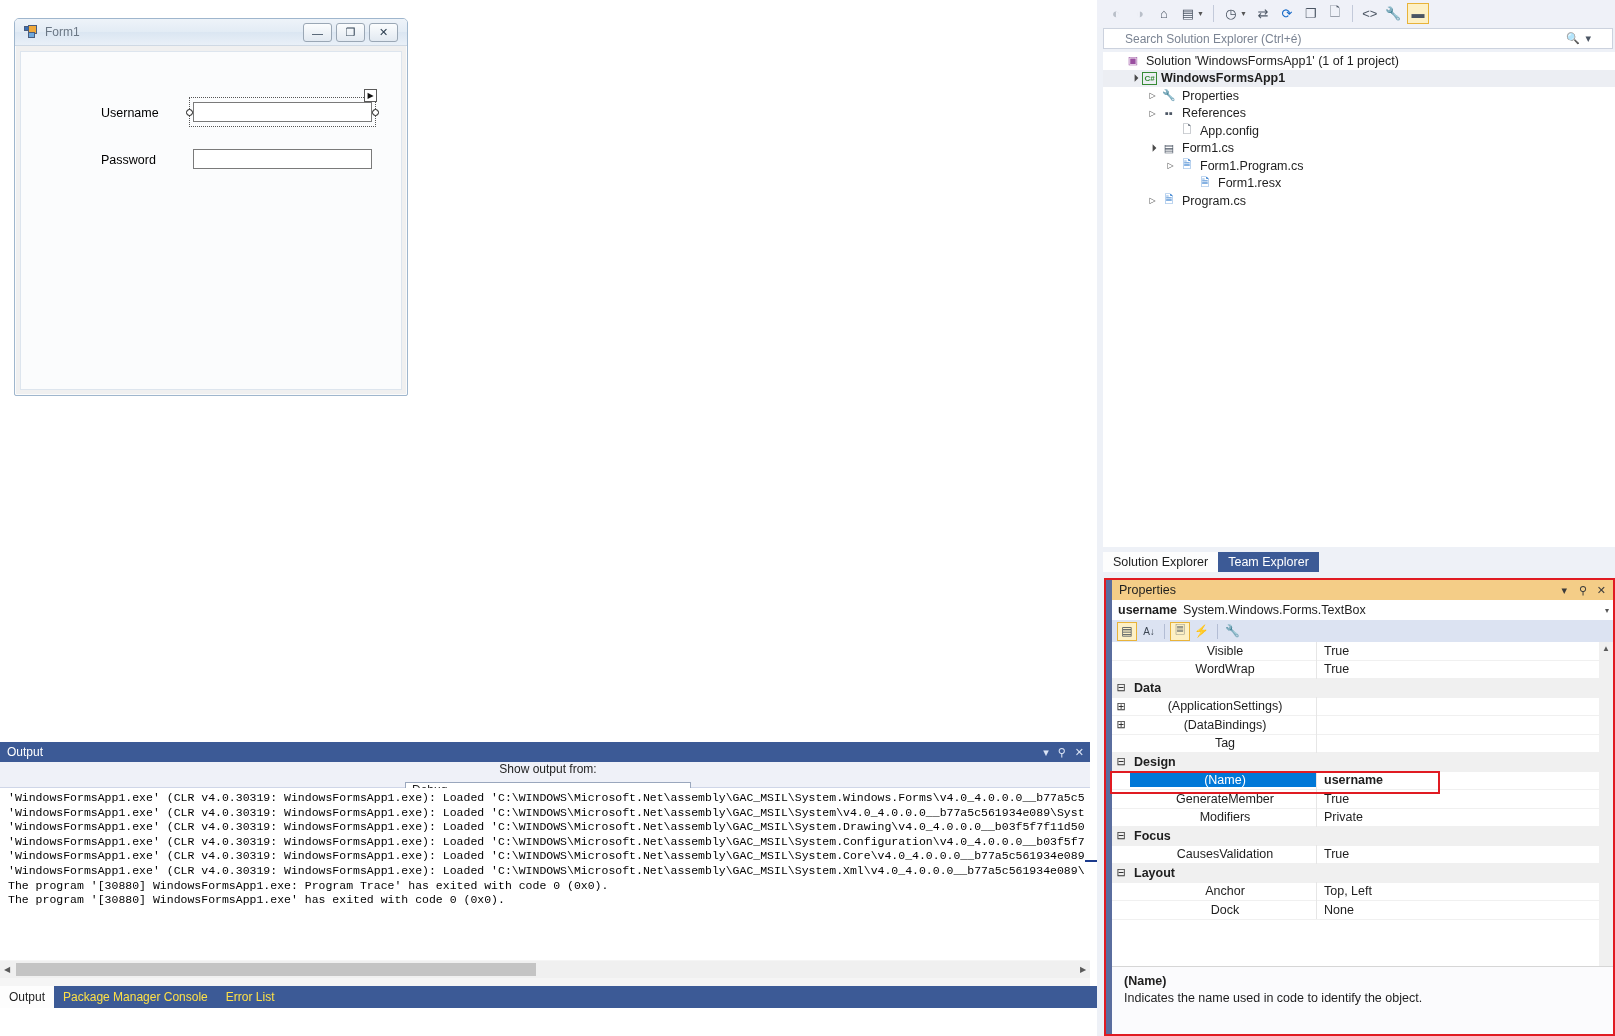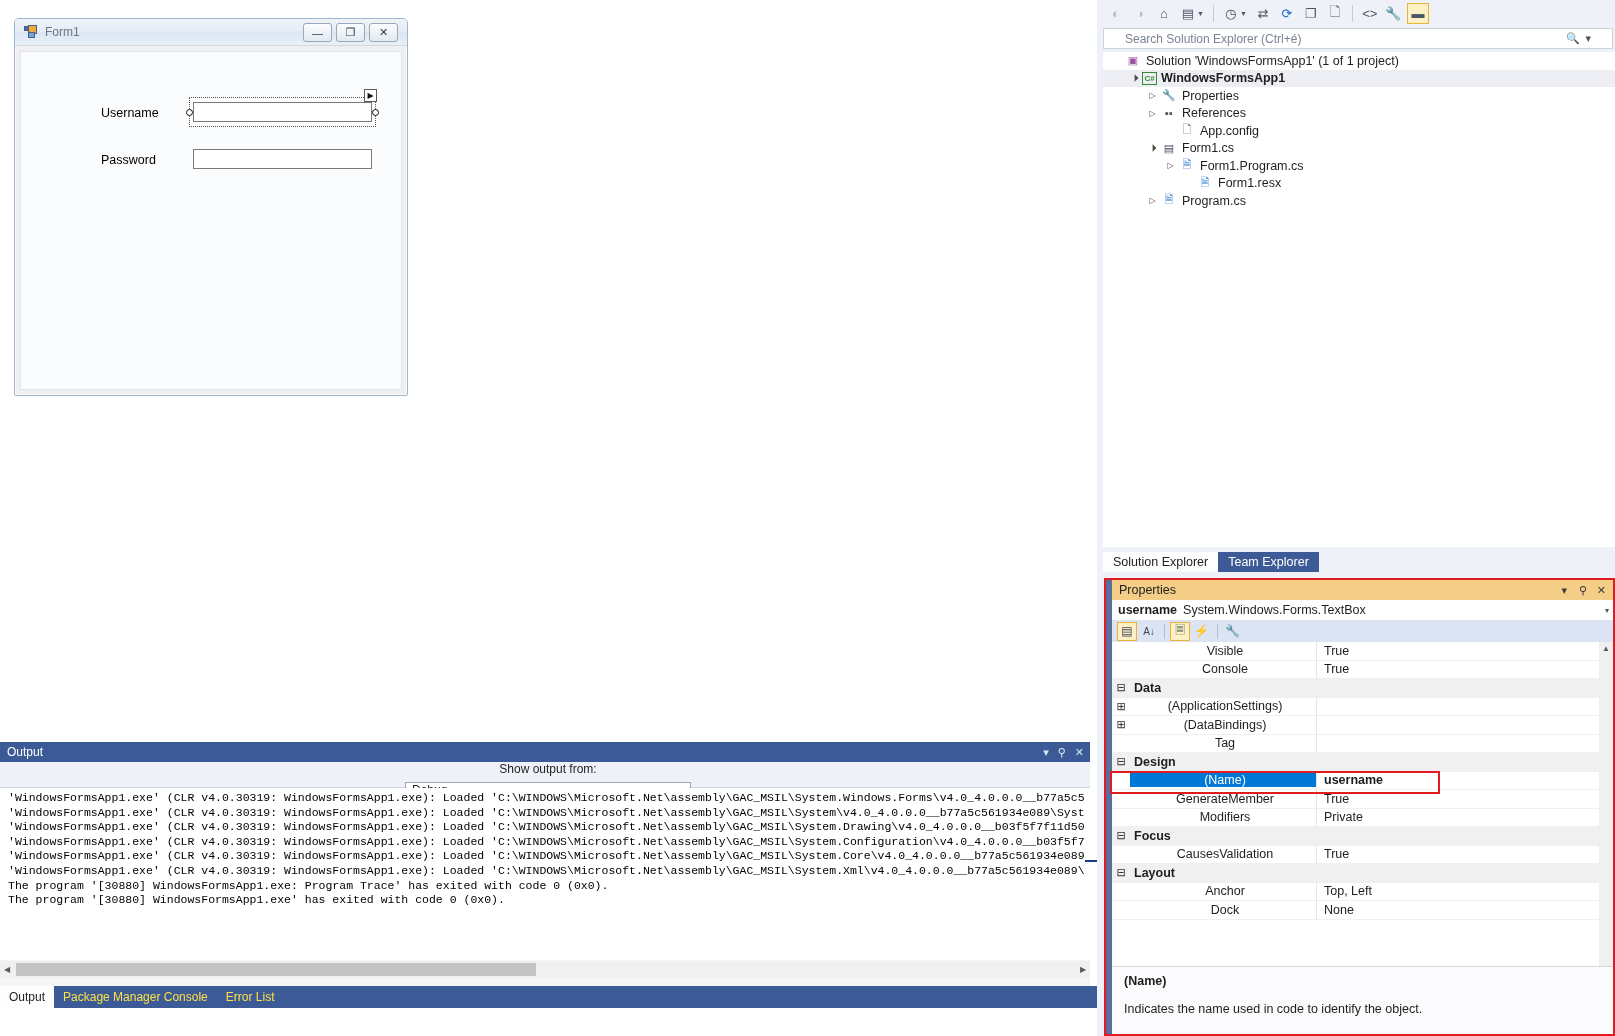--- a/index.html
+++ b/index.html
@@ -216,21 +216,21 @@
   .grow.sel .gval{ font-weight:bold; }
   #name-highlight{
     position:absolute;left:14px;top:778px;width:330px;height:22px;
     border:2px solid #e01b22; pointer-events:none;
   }
   #props-desc{
     position:absolute;left:0;right:0;bottom:0;height:68px;background:#fbfbfd;
     border-top:1px solid #d6d6d6;padding:7px 8px 0 12px;
   }
   #props-desc .dt{font-size:12.5px;font-weight:bold;color:#1e1e1e;}
-  #props-desc .dd{font-size:12.5px;color:#1e1e1e;margin-top:14px;}
+  #props-desc .dd{font-size:12.5px;color:#1e1e1e;margin-top:3px;}
   #grid-vscroll{
     position:absolute;right:0;top:62px;width:14px;bottom:68px;background:#f0f0f0;
   }
   #grid-vscroll .a{height:14px;text-align:center;font-size:8px;color:#5a5a5a;line-height:14px;}
 
   
   #red-outline-tail{
     position:absolute;left:1085px;top:860px;width:14px;height:2px;background:#1b3a8c;
   }
 </style>
@@ -446,21 +446,21 @@
         </div>
 
         <div id="grid">
             <div class="grow">
               <span class="gexp"></span>
               <span class="gname">Visible</span>
               <span class="gval">True</span>
             </div>
             <div class="grow">
               <span class="gexp"></span>
-              <span class="gname">Console</span>
+              <span class="gname">WordWrap</span>
               <span class="gval">True</span>
             </div>
             <div class="grow cat">
               <span class="gexp" style="font-size: 11px;">⊟</span>
               <span class="gname">Data</span>
             </div>
             <div class="grow">
               <span class="gexp" style="font-size: 11px;">⊞</span>
               <span class="gname">(ApplicationSettings)</span>
               <span class="gval"></span>

